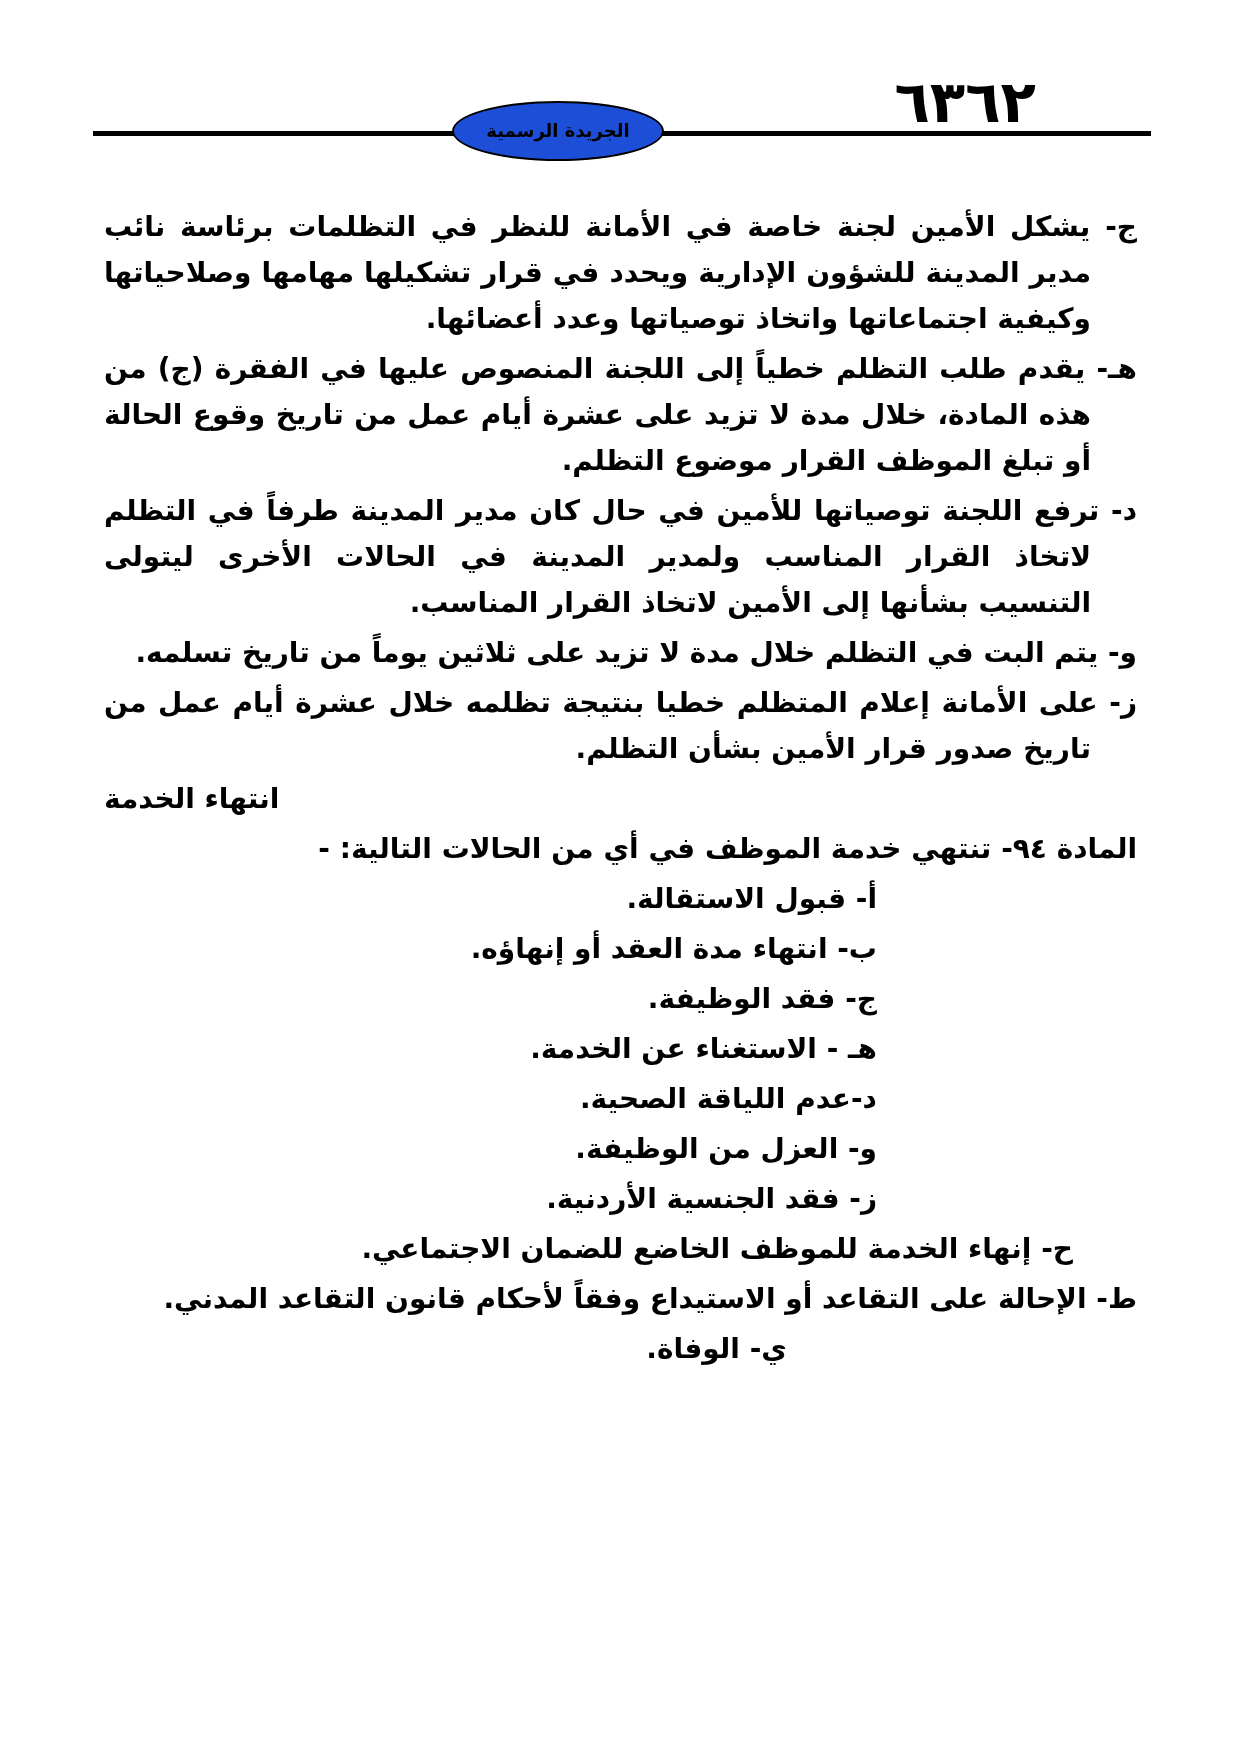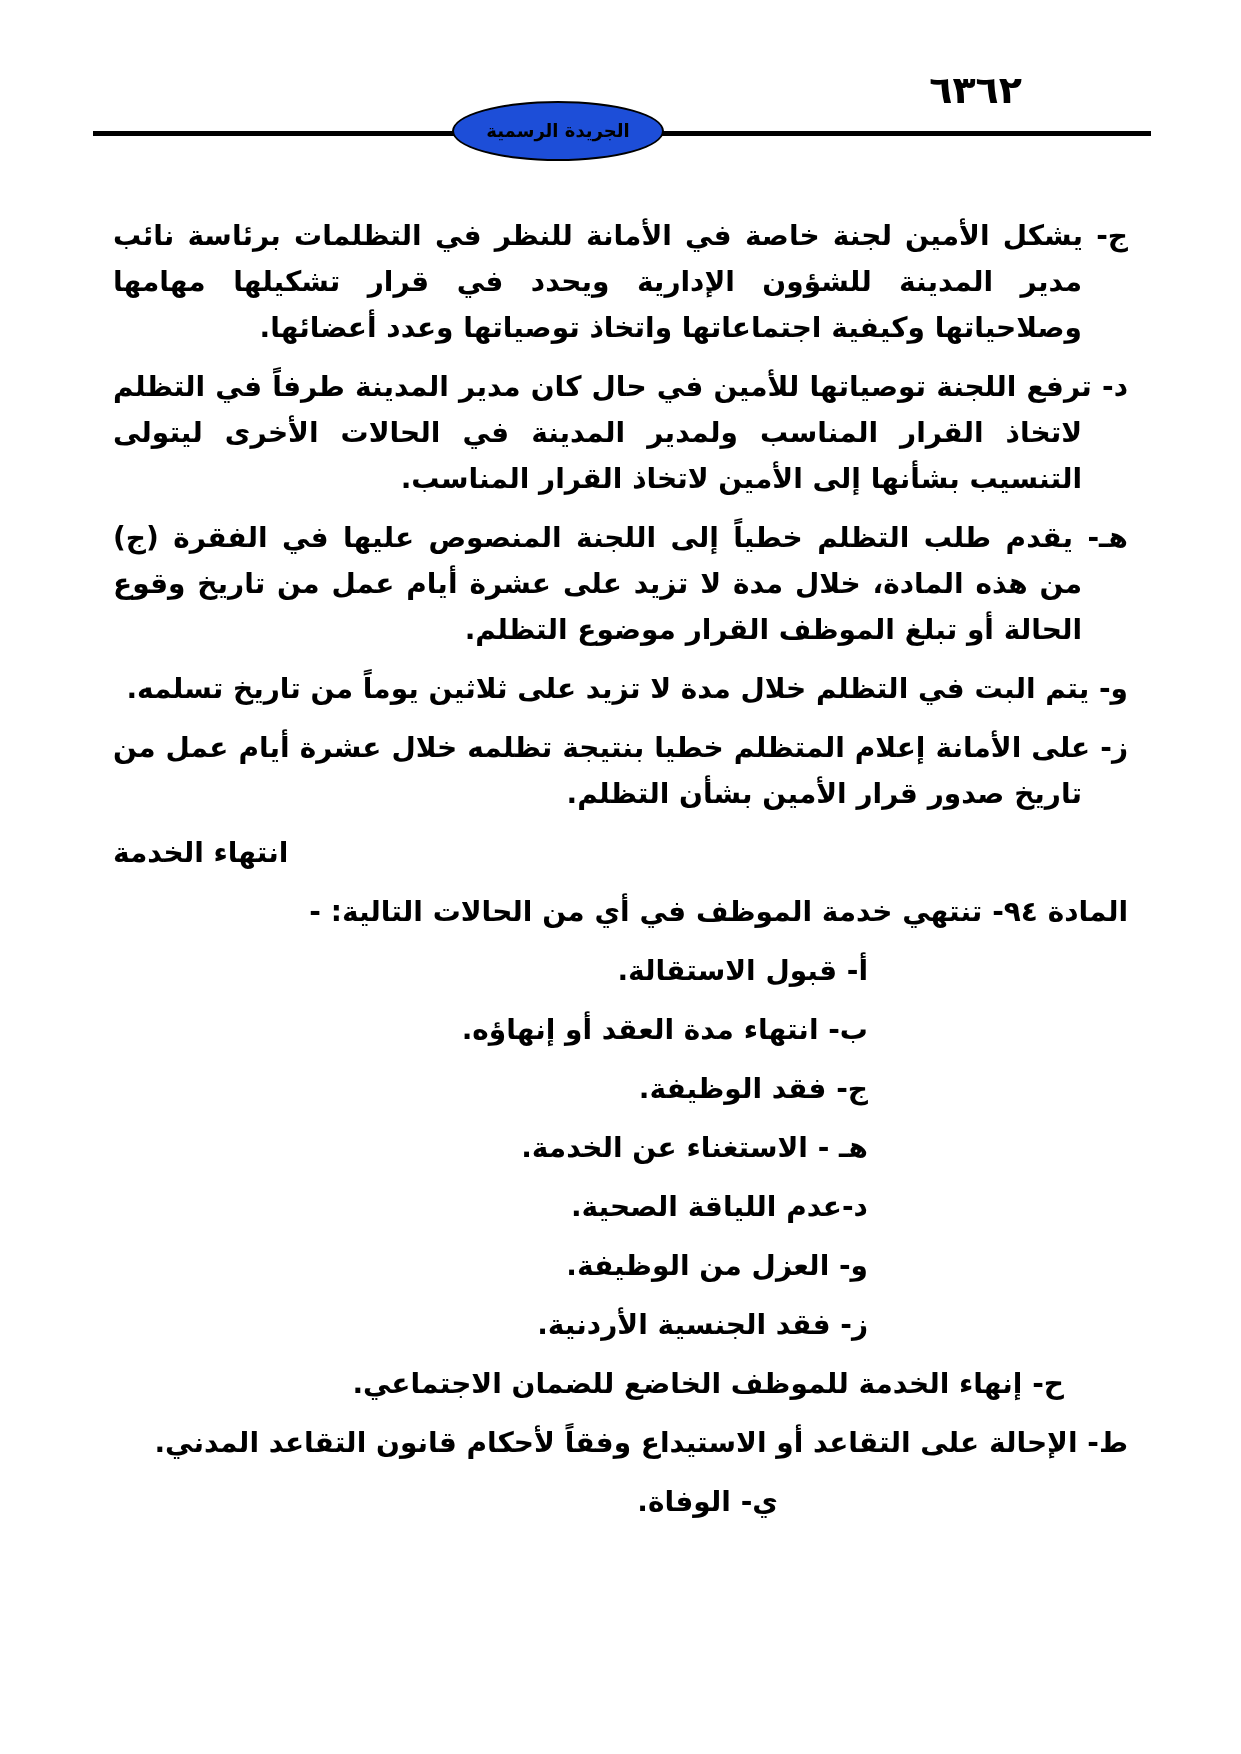--- a/index.html
+++ b/index.html
@@ -15,22 +15,22 @@
     }
 
     
     .page-header {
       position: relative;
       height: 200px;
     }
     .page-number {
       position: absolute;
       top: 68px;
-      right: 219px;
-      font-size: 38px;
+      right: 205px;
+      font-size: 58px;
       font-weight: bold;
       letter-spacing: 3px;
       direction: rtl;
     }
     .header-rule {
       position: absolute;
       top: 131px;
       left: 93px;
       right: 90px;
       height: 5px;
@@ -58,21 +58,21 @@
 
     
     .doc {
       direction: rtl;
       padding: 0 100px;
       font-size: 28px;
       font-weight: bold;
       line-height: 46px;
       text-align: justify;
     }
-    .doc p { margin: 13px; }
+    .doc p { margin: 4px; }
 
     
     .clause {
       margin-right: 34px;
       padding-right: 46px;
       text-indent: -46px;
     }
 
     
     .article {
@@ -105,22 +105,22 @@
   <div class="page-number">٦٣٦٢</div>
   <div class="header-rule"></div>
   <div class="title-oval">
     <span class="oval-label">الجريدة الرسمية</span>
   </div>
 </header>
 
 <main class="doc">
 
   <p class="clause">ج- يشكل الأمين لجنة خاصة في الأمانة للنظر في التظلمات برئاسة نائب مدير المدينة للشؤون الإدارية ويحدد في قرار تشكيلها مهامها وصلاحياتها وكيفية اجتماعاتها واتخاذ توصياتها وعدد أعضائها.</p>
+  <p class="clause">هـ- يقدم طلب التظلم خطياً إلى اللجنة المنصوص عليها في الفقرة (ج) من هذه المادة، خلال مدة لا تزيد على عشرة أيام عمل من تاريخ وقوع الحالة أو تبلغ الموظف القرار موضوع التظلم.</p>
   <p class="clause">د- ترفع اللجنة توصياتها للأمين في حال كان مدير المدينة طرفاً في التظلم لاتخاذ القرار المناسب ولمدير المدينة في الحالات الأخرى ليتولى التنسيب بشأنها إلى الأمين لاتخاذ القرار المناسب.</p>
-  <p class="clause">هـ- يقدم طلب التظلم خطياً إلى اللجنة المنصوص عليها في الفقرة (ج) من هذه المادة، خلال مدة لا تزيد على عشرة أيام عمل من تاريخ وقوع الحالة أو تبلغ الموظف القرار موضوع التظلم.</p>
   <p class="clause">و- يتم البت في التظلم خلال مدة لا تزيد على ثلاثين يوماً من تاريخ تسلمه.</p>
   <p class="clause">ز- على الأمانة إعلام المتظلم خطيا بنتيجة تظلمه خلال عشرة أيام عمل من تاريخ صدور قرار الأمين بشأن التظلم.</p>
 
 
   <p class="section-heading">انتهاء الخدمة</p>
 
   <p class="article article-intro">المادة ٩٤- تنتهي خدمة الموظف في أي من الحالات التالية: -</p>
 
   <div>
     <p class="case pr-a">أ- قبول الاستقالة.</p>

